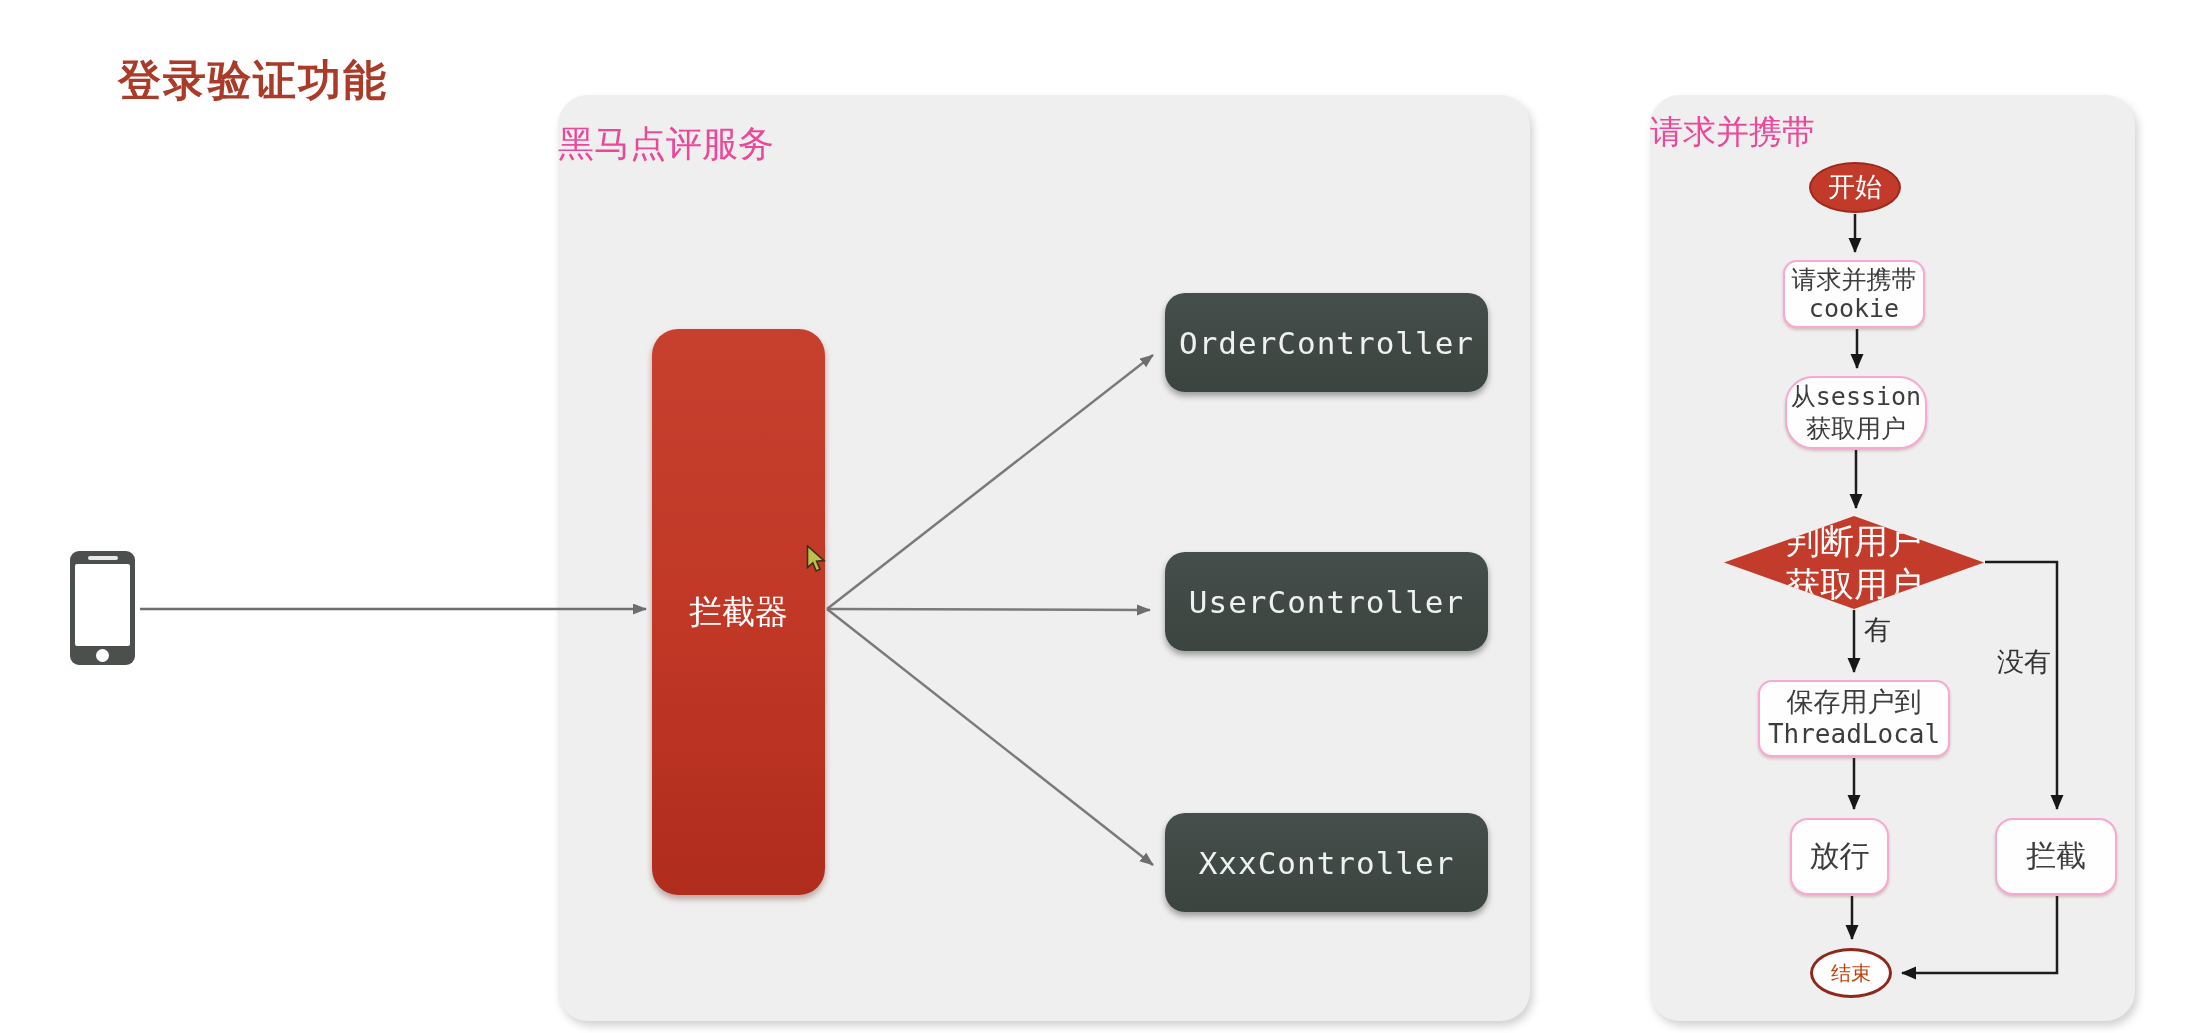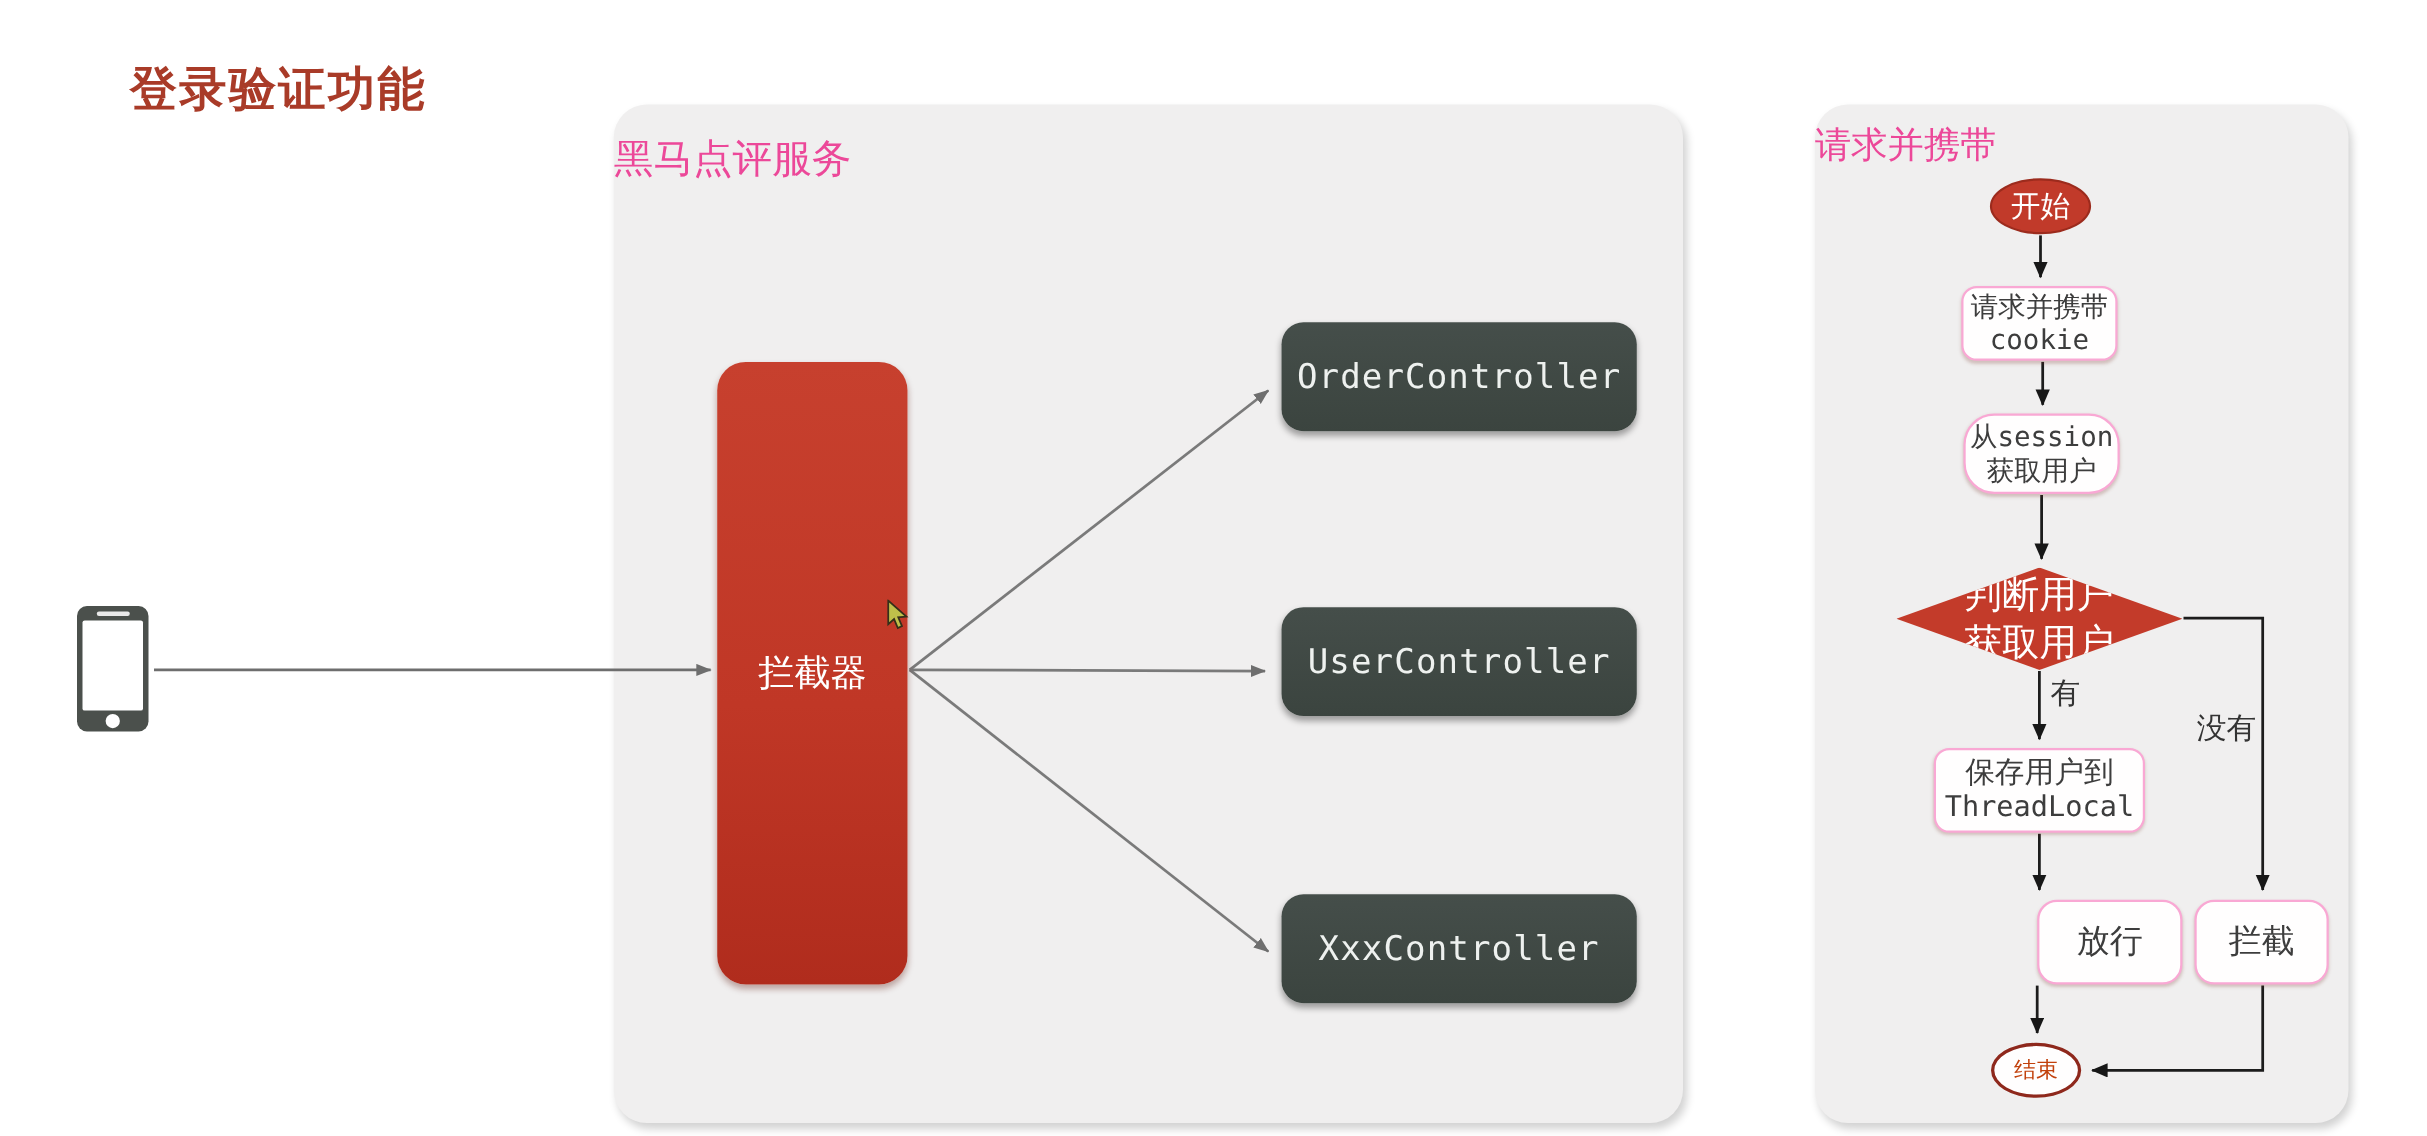--- a/index.html
+++ b/index.html
@@ -80,21 +80,21 @@
   .node-session { left: 1785px; top: 376px; width: 142px; height: 73px; border-radius: 28px; }
 
   .node-decision {
     left: 1724px; top: 516px; width: 260px; height: 93px;
     background: #c33b2a;
     clip-path: polygon(50% 0, 100% 50%, 50% 100%, 0 50%);
     color: #ffffff; font-size: 34px; line-height: 1.25;
   }
   .node-save { left: 1758px; top: 680px; width: 192px; height: 77px; font-size: 27px; }
   .node-save .mono { font-size: 26px; }
-  .node-pass { left: 1852px; top: 818px; width: 132px; height: 77px; font-size: 30px; border-radius: 18px; }
+  .node-pass { left: 1790px; top: 818px; width: 99px; height: 77px; font-size: 30px; border-radius: 18px; }
   .node-intercept { left: 1995px; top: 818px; width: 122px; height: 77px; font-size: 30px; border-radius: 18px; }
 
   .node-end {
     left: 1810px; top: 948px; width: 82px; height: 50px;
     background: #fffefe; border: 3px solid #8e281c;
     border-radius: 50%;
     color: #c2410c; font-size: 20px;
   }
 
   .edge-label { color: #333333; font-size: 27px; }

